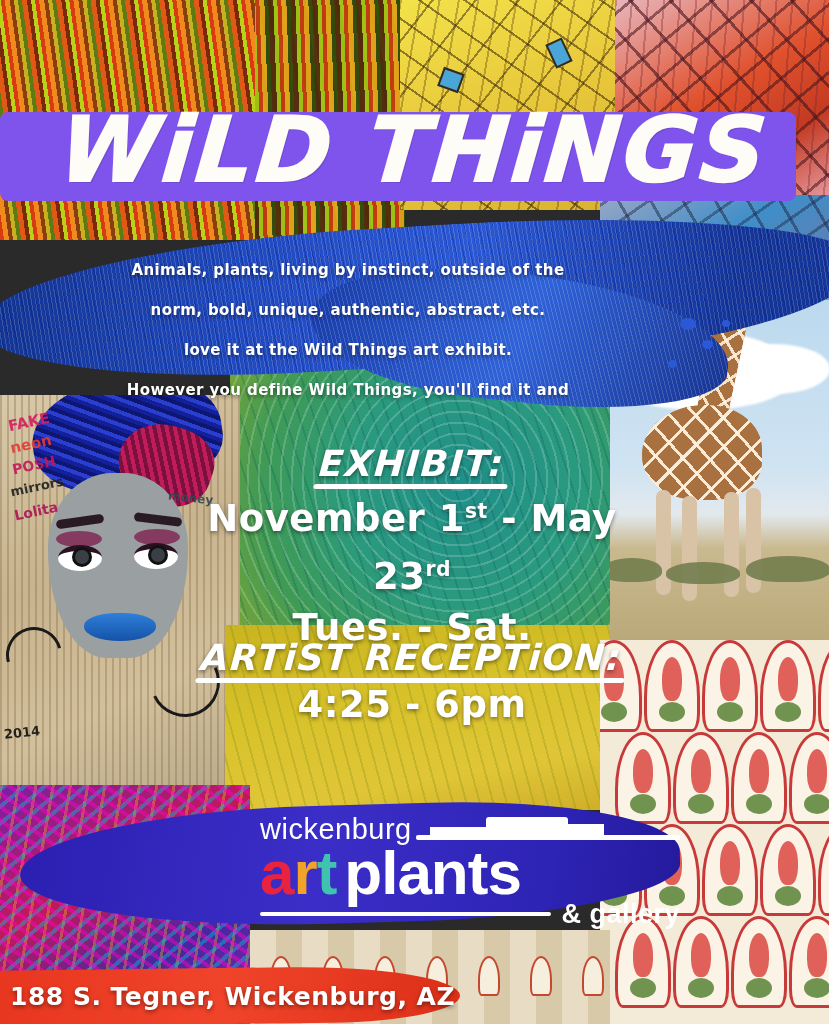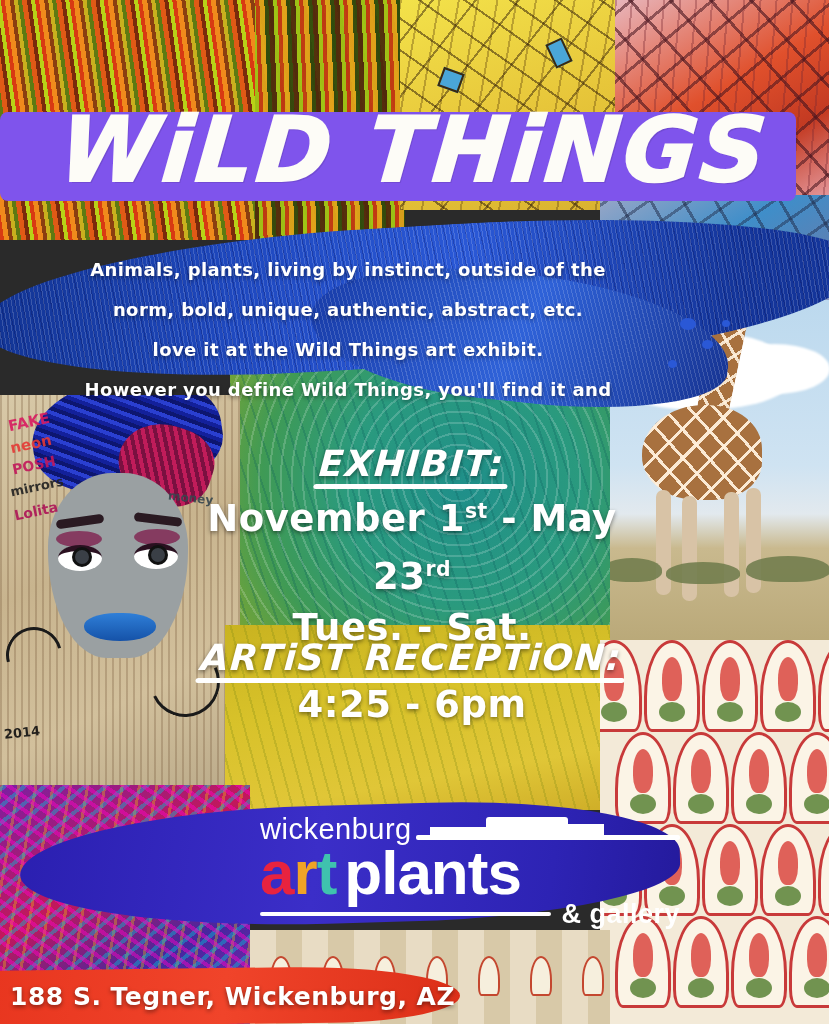--- a/index.html
+++ b/index.html
@@ -161,21 +161,21 @@
     font-style:italic;
     transform:skewX(-5deg);
     text-shadow:2px 2px 0 rgba(0,0,0,.10);
     -webkit-text-stroke:2px #fdfcf7;
     white-space:nowrap;
   }
 
   
   .hand{font-family:"DejaVu Sans",sans-serif;color:#ffffff;font-weight:bold;
     text-shadow:0 2px 4px rgba(0,0,0,.45);}
-  #description{left:8px;top:250px;width:680px;text-align:center;font-size:18px;
+  #description{left:8px;top:250px;width:680px;text-align:center;font-size:15px;
     line-height:40px;letter-spacing:.4px;}
   #description div{white-space:nowrap;}
 
   .section{width:480px;text-align:center;}
   #exhibit-block{left:172px;top:442px;}
   #reception-block{left:172px;top:636px;}
   .sec-head{display:inline-block;position:relative;font-size:36px;line-height:44px;
     letter-spacing:1.5px;font-style:italic;transform:skewX(-4deg);}
   .sec-head .ul{position:absolute;left:-4px;right:-4px;bottom:-3px;height:5px;background:#fff;border-radius:3px;}
   .sec-line{font-size:37px;line-height:50px;letter-spacing:.5px;}

